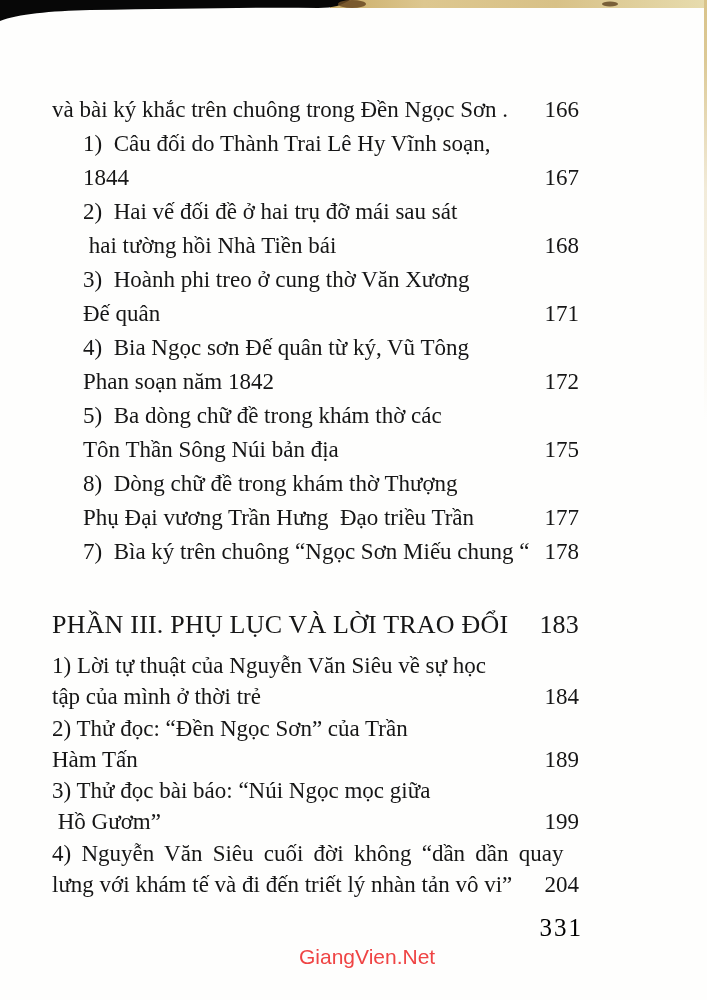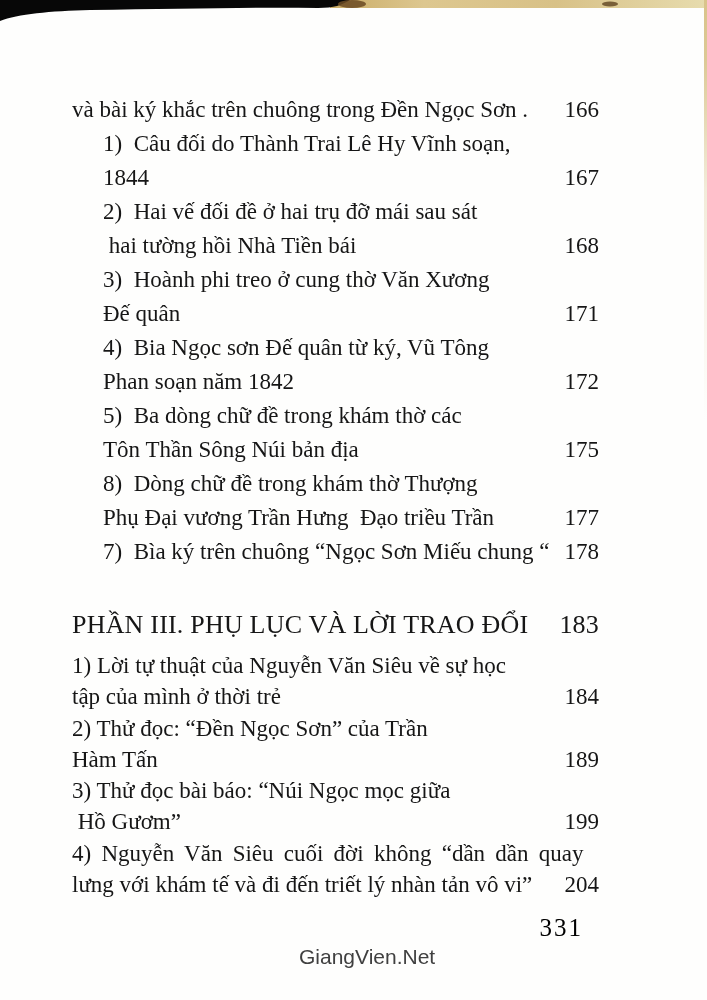--- a/index.html
+++ b/index.html
@@ -9,21 +9,21 @@
     background: #fefefd;
     font-family: "Liberation Serif", "DejaVu Serif", serif;
     overflow: hidden;
   }
   .scan-top { position: absolute; left: 0; top: 0; width: 707px; height: 30px; }
   .scan-right-edge {
     position: absolute; right: 0; top: 0; width: 3px; height: 420px;
     background: linear-gradient(to bottom, #d9c38a 0%, #dcc995 14%, rgba(220,200,150,0.35) 45%, rgba(220,200,150,0) 100%);
   }
   .content {
-    position: absolute; left: 72px; top: 93px; width: 527px;
+    position: absolute; left: 52px; top: 93px; width: 527px;
     color: #161616;
     font-size: 23px;
   }
   .row {
     height: 34px; line-height: 34px;
     display: flex; justify-content: space-between; align-items: baseline;
   }
   .row .t { white-space: pre; }
   .row .p { flex: 0 0 auto; padding-left: 6px; }
   .row.indent { padding-left: 31px; text-align: center; }
@@ -35,21 +35,21 @@
     font-size: 26px; letter-spacing: 0.2px;
     margin-bottom: 7px;
   }
   .folio {
     position: absolute; right: 124px; top: 914px;
     font-size: 25px; color: #000000; letter-spacing: 2px;
   }
   .watermark {
     position: absolute; left: 299px; top: 945px;
     font-family: "Liberation Sans", "DejaVu Sans", sans-serif;
-    font-size: 21px; color: #404040;
+    font-size: 21px; color: #ef4444;
   }
 </style>
 </head>
 <body>
 
 <div class="page">
 
   <svg class="scan-top" viewBox="0 0 707 30" xmlns="http://www.w3.org/2000/svg" aria-hidden="true">
     <defs>
       <linearGradient id="tan" x1="0" y1="0" x2="1" y2="0">

